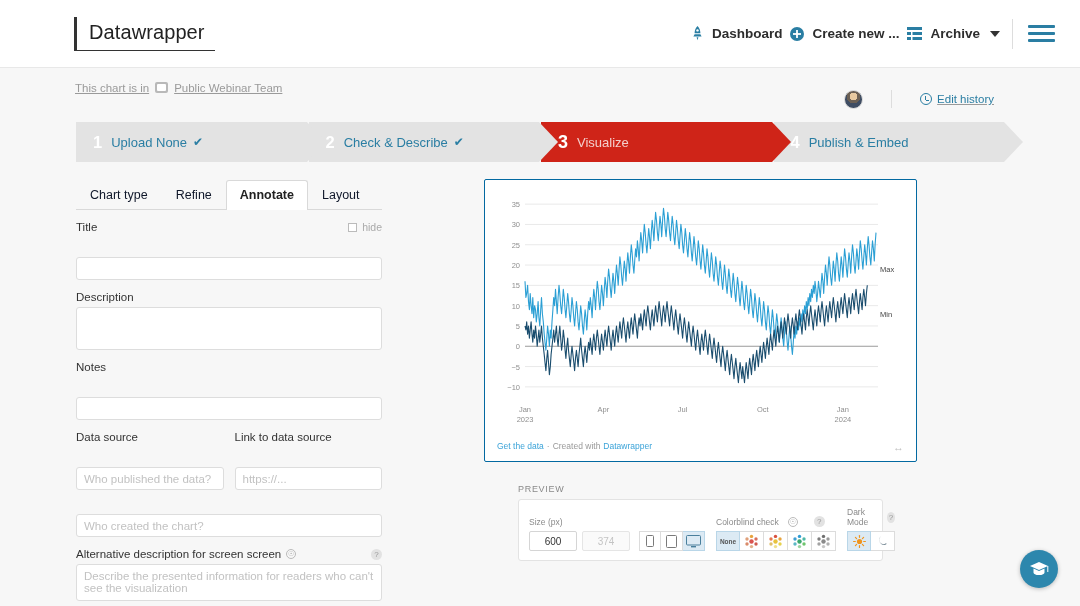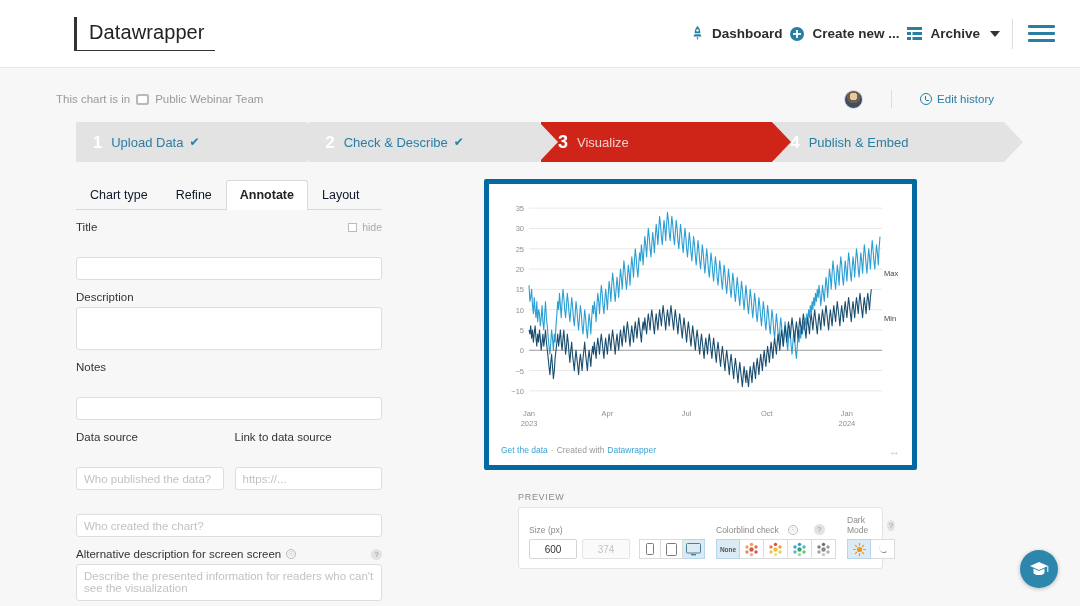--- a/index.html
+++ b/index.html
@@ -27,22 +27,22 @@
   .nav{ margin-left:auto; display:flex; align-items:center; gap:8px; }
   .nav-item{ display:flex; align-items:center; gap:8px; font-size:13.5px; color:#2d2d2d; cursor:pointer;}
   .nav-item .txt{ font-weight:bold; }
   .nav-sep{ width:1px; height:30px; background:#ddd; margin:0 4px; }
   .hamburger{ display:flex; flex-direction:column; gap:4px; cursor:pointer; padding:3px;}
   .hamburger span{ display:block; width:27px; height:3px; background:#2a7ea3; border-radius:1px;}
   .chev{ width:0;height:0;border-left:5px solid transparent;border-right:5px solid transparent;border-top:6px solid #333; margin-left:2px;}
 
   
   .subbar{
-    height:34px; display:flex; align-items:center; padding:0 86px 0 56px;
-    font-size:11.5px; color:#9a9a9a; background:#f7f7f7; margin-top:14px;
+    height:34px; display:flex; padding:0 86px 0 75px;
+    font-size:11.5px; color:#9a9a9a; background:#f7f7f7; margin-top:14px;text-decoration:underline;
   }
   .team-icon{
     display:inline-block;width:13px;height:11px;background:#b9b9b9;border-radius:2px;
     margin:0 6px; position:relative; vertical-align:-1px;
   }
   .team-icon:after{content:"";position:absolute;left:2px;top:2px;width:9px;height:7px;background:#fff;border-radius:1px;}
   .subbar .right{ margin-left:auto; display:flex; align-items:center; gap:28px;}
   .avatar{
     width:19px;height:19px;border-radius:50%;
     background:radial-gradient(circle at 50% 32%, #e8c9a0 0 26%, #6c6054 27% 48%, #3f4d63 49% 100%);
@@ -121,21 +121,21 @@
     padding:6px 11px; font-size:11.5px; color:#333; cursor:pointer;
   }
   .plus-circle{
     width:12px;height:12px;border-radius:50%;background:#2a7ea3;color:#fff;
     display:flex;align-items:center;justify-content:center;font-size:11px;line-height:1;
     font-weight:bold;
   }
 
   
   .chart-card{
-    width:433px; background:#fff; border:5px solid #0369a1; border-radius:2px;
+    width:433px; background:#fff; border:1px solid #0369a1; border-radius:2px;
     padding:10px 12px 8px; position:relative;
   }
   .chart-foot{ font-size:8.5px; color:#999; margin-top:4px; display:flex; align-items:flex-start;}
   .chart-foot a{ color:#3ba3d8; text-decoration:none;}
   .resize-h{ margin-left:auto; color:#bdbdbd; font-size:11px;}
 
   
   .preview-label{ font-size:9px; letter-spacing:.7px; color:#8a8a8a; margin:22px 0 5px 34px;}
   .preview-box{
     margin-left:34px; width:365px; background:#fff; border:1px solid #e3e3e3;
@@ -239,21 +239,21 @@
     <div class="edit-history">
       <span class="clock"></span>
       <span>Edit history</span>
     </div>
   </div>
 </div>
 
 <div class="steps">
   <div class="step">
     <span class="num">1</span>
-    <span class="lbl">Upload Data</span>
+    <span class="lbl">Upload None</span>
     <span class="check">✔</span>
   </div>
   <div class="step">
     <span class="num">2</span>
     <span class="lbl">Check &amp; Describe</span>
     <span class="check">✔</span>
   </div>
   <div class="step active">
     <span class="num">3</span>
     <span class="lbl">Visualize</span>

